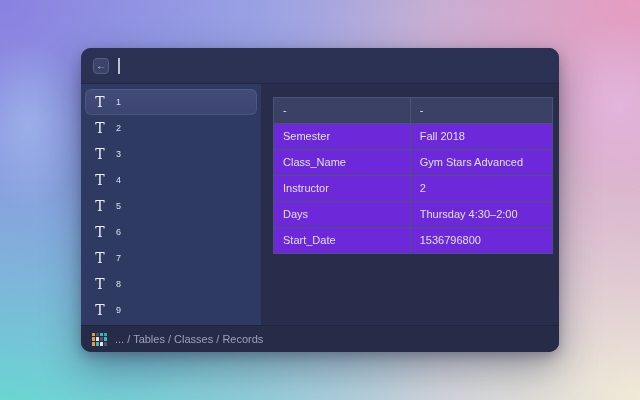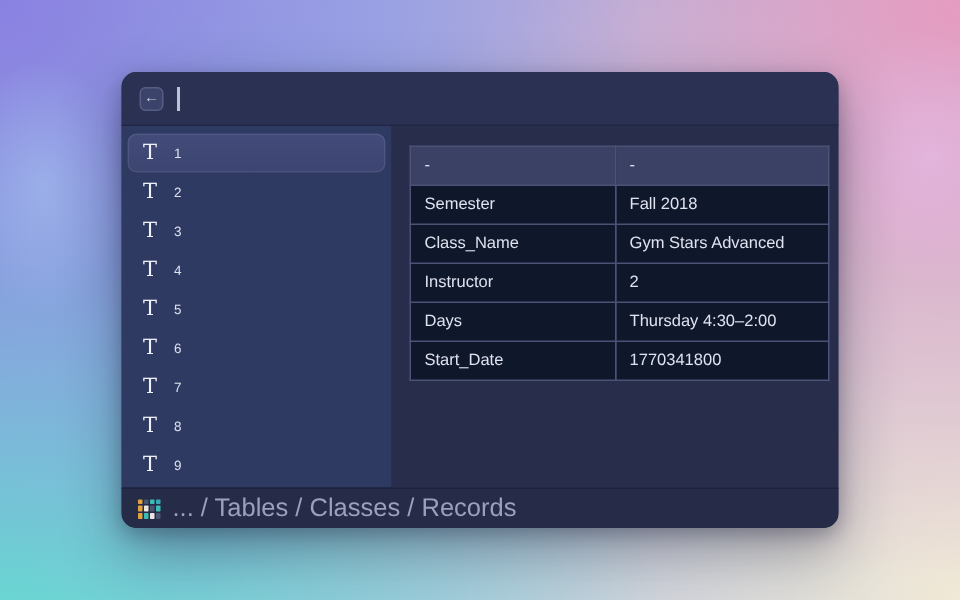--- a/index.html
+++ b/index.html
@@ -67,40 +67,40 @@
 
   .content {
     flex: 1; background: #282d4c; overflow: hidden;
     padding: 13px 6px 0 12px;
   }
   table.record {
     width: 100%; border-collapse: collapse; table-layout: fixed;
   }
   table.record td {
     border: 1px solid #4c5276;
-    background: #0f172a;
+    background: #6d28d9;
     font-size: 11px; line-height: 15px; color: #dfe2ef;
     padding: 5px 9px; white-space: nowrap; overflow: hidden;
   }
   table.record tr.hdr td { background: #3b4164; }
   td.key { width: 49%; }
 
   
   .statusbar {
     flex: 0 0 27px; height: 27px; background: #262b47;
     border-top: 1px solid #1e2340;
     display: flex; align-items: center; padding: 0 11px; gap: 8px;
   }
   .grid-icon {
     width: 15px; height: 13px; display: grid;
     grid-template-columns: repeat(4, 1fr); grid-template-rows: repeat(3, 1fr);
     gap: 1px; flex: 0 0 auto;
   }
   .grid-icon span { display: block; border-radius: 0.5px; }
-  .breadcrumb { font-size: 17px; color: #9ba1bc; }
+  .breadcrumb { font-size: 11px; color: #9ba1bc; }
 </style>
 </head>
 <body>
 
 <div class="desktop">
   <div class="window">
 
     <div class="topbar">
       <div class="back-btn">←</div>
       <div class="search-input">
@@ -167,21 +167,21 @@
             <tr>
               <td class="key">Instructor</td>
               <td class="val">2</td>
             </tr>
             <tr>
               <td class="key">Days</td>
               <td class="val">Thursday 4:30–2:00</td>
             </tr>
             <tr>
               <td class="key">Start_Date</td>
-              <td class="val">1770341800</td>
+              <td class="val">1536796800</td>
             </tr>
           </tbody>
         </table>
       </div>
 
     </div>
 
     <div class="statusbar">
       <div class="grid-icon">
           <span style="background: rgb(223, 162, 63);"></span>

